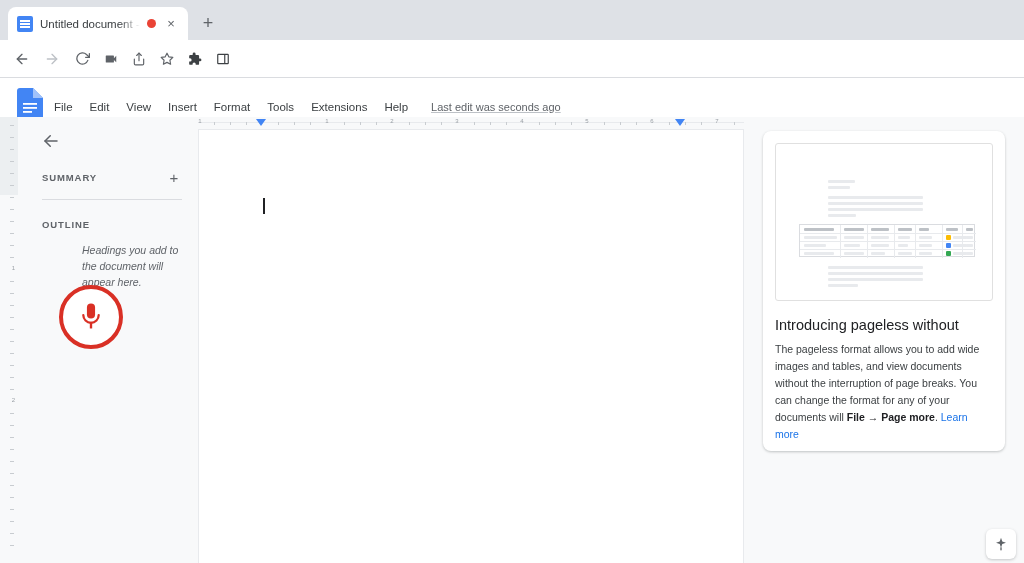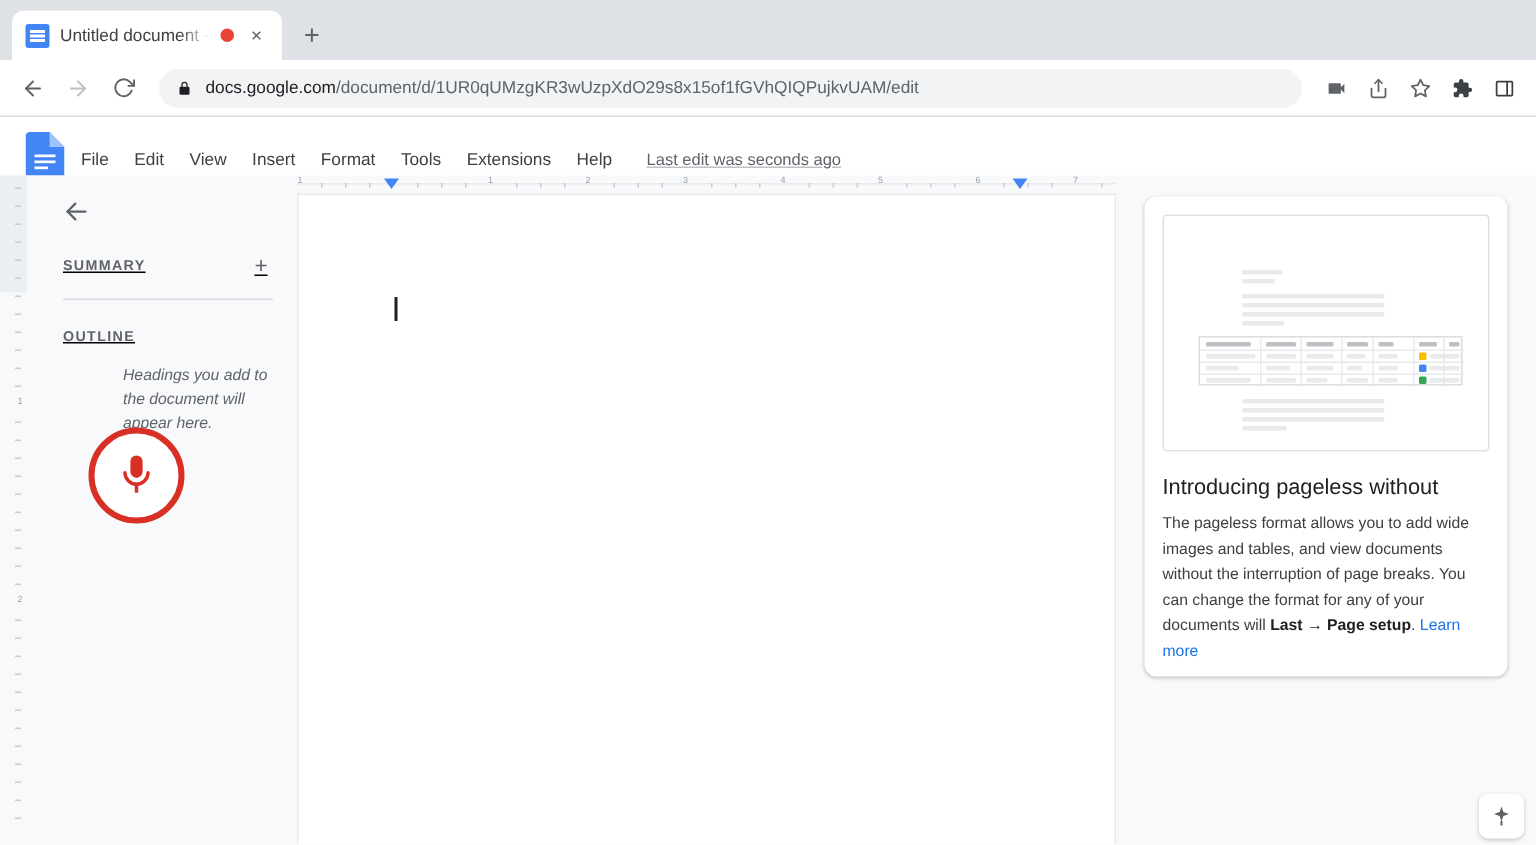--- a/index.html
+++ b/index.html
@@ -186,21 +186,20 @@
   .outline-panel {
     width: 180px; flex: 0 0 180px;
     background: #f8f9fa;
     padding: 12px 16px 0 24px;
     position: relative;
   }
   .back-arrow { width: 24px; height: 24px; color: #5f6368; margin-bottom: 14px; display: flex; align-items: center; }
   .section-head {
     display: flex; align-items: center; justify-content: space-between;
     height: 20px;
-    text-decoration: underline;
   }
   .section-label {
     font-size: 9.5px; letter-spacing: 0.9px;
     color: #5f6368; font-weight: 600;
   }
   .add-btn { color: #5f6368; font-size: 15px; line-height: 1; width: 16px; text-align: center; }
   .divider { height: 1px; background: #dadce0; margin: 12px 0 14px 0; }
   .outline-empty {
     font-size: 10.5px; color: #5f6368;
     font-style: italic; line-height: 1.5;
@@ -321,31 +320,20 @@
         <polyline points="12 5 19 12 12 19"></polyline>
       </svg>
   </div>
   <div class="nav-btn">
     <svg width="15" height="15" viewBox="0 0 24 24" fill="none" stroke="currentColor" stroke-width="2" stroke-linecap="round" stroke-linejoin="round">
         <polyline points="23 4 23 10 17 10"></polyline>
         <path d="M20.49 15a9 9 0 1 1-2.12-9.36L23 10"></path>
       </svg>
   </div>
 
-  <div class="omnibox">
-    <span>
-      <svg width="10" height="12" viewBox="0 0 24 24" fill="currentColor">
-          <path d="M12 1a5 5 0 0 0-5 5v3H6a2 2 0 0 0-2 2v9a2 2 0 0 0 2 2h12a2 2 0 0 0 2-2v-9a2 2 0 0 0-2-2h-1V6a5 5 0 0 0-5-5zm0 2a3 3 0 0 1 3 3v3H9V6a3 3 0 0 1 3-3z"></path>
-        </svg>
-    </span>
-    <span style="display:flex;">
-      <span class="omnibox-host">docs.google.com</span>
-        <span class="omnibox-path">/document/d/1UR0qUMzgKR3wUzpXdO29s8x15of1fGVhQIQPujkvUAM/edit</span>
-    </span>
-  </div>
 
   <div class="tb-icon">
     <svg width="14" height="14" viewBox="0 0 24 24" fill="currentColor">
         <path d="M17 10.5V7a1 1 0 0 0-1-1H4a1 1 0 0 0-1 1v10a1 1 0 0 0 1 1h12a1 1 0 0 0 1-1v-3.5l4 4v-11l-4 4z"></path>
       </svg>
   </div>
   <div class="tb-icon">
     <svg width="14" height="14" viewBox="0 0 24 24" fill="none" stroke="currentColor" stroke-width="2" stroke-linecap="round" stroke-linejoin="round">
         <path d="M4 12v8a2 2 0 0 0 2 2h12a2 2 0 0 0 2-2v-8"></path>
         <polyline points="16 6 12 2 8 6"></polyline>
@@ -801,21 +789,21 @@
         </div>
 
         <div class="il-line" style="left:52px; top:122px; width:95px;"></div>
         <div class="il-line" style="left:52px; top:128px; width:95px;"></div>
         <div class="il-line" style="left:52px; top:134px; width:95px;"></div>
         <div class="il-line" style="left:52px; top:140px; width:30px;"></div>
       </div>
 
       <div class="promo-title">Introducing pageless without</div>
       <div class="promo-body">
-        <span>The pageless format allows you to add wide images and tables, and view documents without the interruption of page breaks. You can change the format for any of your documents will </span><b>Last → Page setup</b><span>. </span><span class="promo-link">Learn more</span>
+        <span>The pageless format allows you to add wide images and tables, and view documents without the interruption of page breaks. You can change the format for any of your documents will </span><b>File → Page more</b><span>. </span><span class="promo-link">Learn more</span>
       </div>
     </div>
 
     <div class="explore-fab">
       <svg width="16" height="16" viewBox="0 0 24 24" fill="#5f6368">
         <path d="M12 2.5l1.9 5.6 5.6 1.9-5.6 1.9L12 17.5l-1.9-5.6L4.5 10l5.6-1.9z"></path>
         <rect x="11" y="17" width="2" height="4.5"></rect>
       </svg>
     </div>
   </div>

